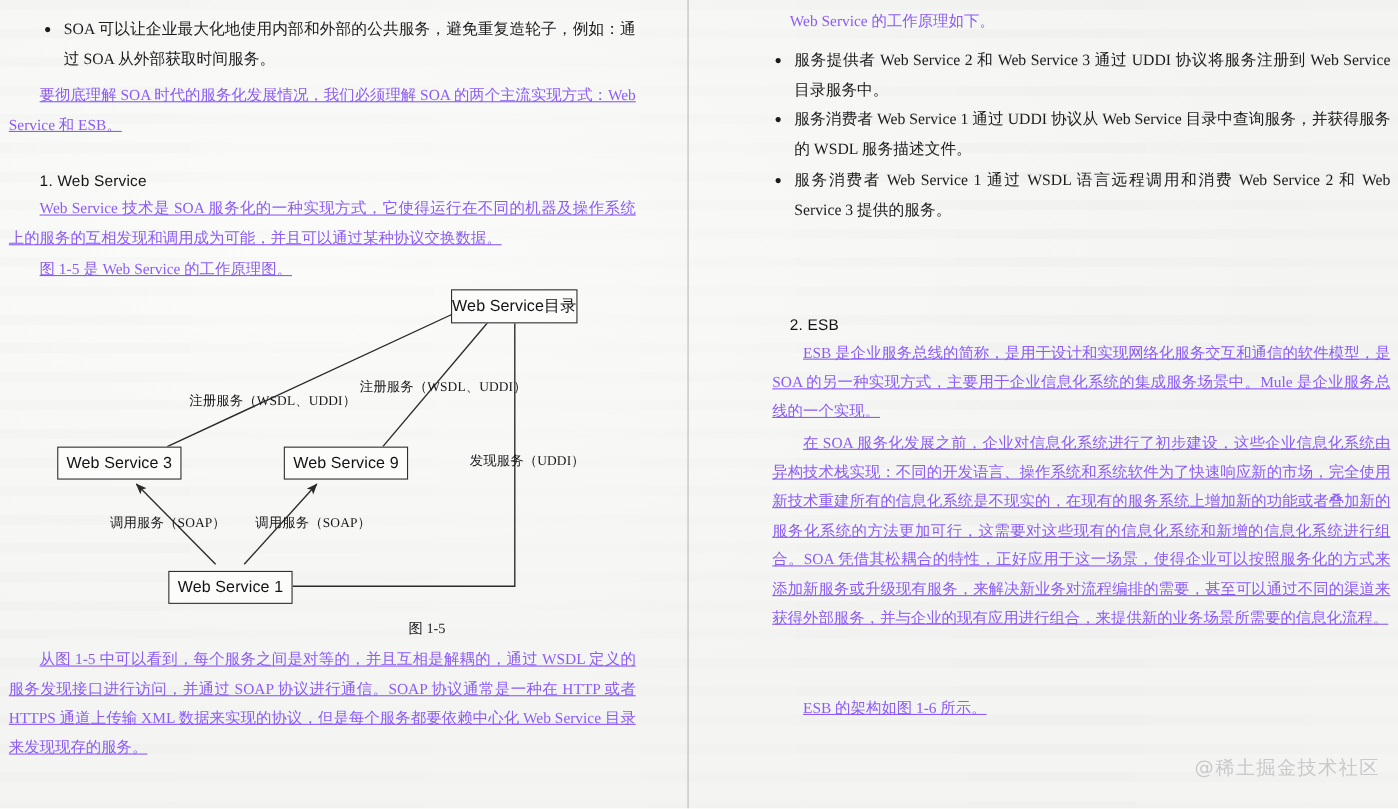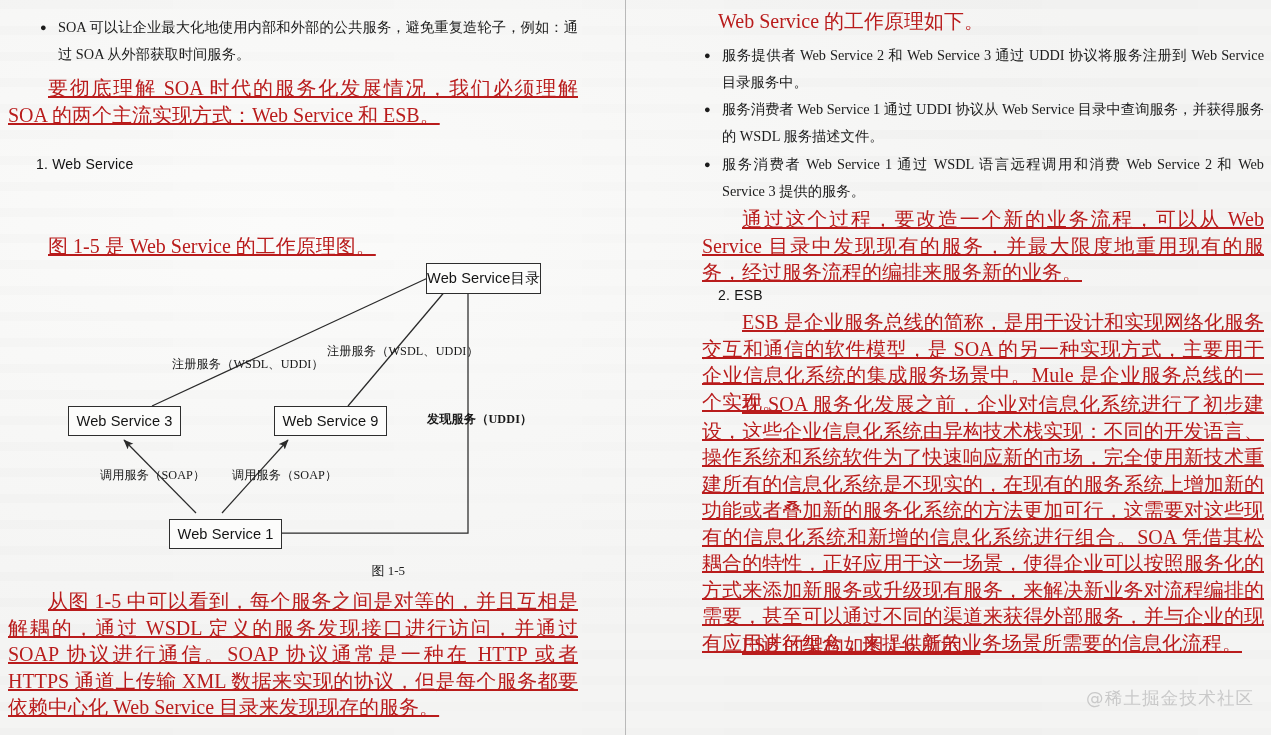--- a/index.html
+++ b/index.html
@@ -50,25 +50,25 @@
   .col {
     position: absolute;
     top: 0;
     height: 735px;
   }
   .col-left  { left: 0;    width: 625px; }
   .col-right { left: 626px; width: 645px; }
 
   
   .para {
-    font-size: 20px;
+    font-size: 14px;
     line-height: 26.5px;
     text-align: justify;
     text-justify: inter-ideograph;
-    color: #b91c1c;
+    color: #8b5cf6;
   }
   .para.indent { text-indent: 2em; text-decoration: underline; }
 
   .bullet-row {
     display: flex;
     align-items: flex-start;
     font-size: 14.3px;
     line-height: 26.5px;
     text-align: justify;
     text-justify: inter-ideograph;
@@ -129,38 +129,37 @@
     box-sizing: border-box;
     border: 1.3px solid #2e2e2e;
     background: #fcfcfb;
     display: flex;
     align-items: center;
     justify-content: center;
     font-family: "Liberation Sans", "DejaVu Sans", sans-serif;
     font-size: 14.6px;
     color: #131313;
     letter-spacing: .1px;
-    margin-left: 16px;
   }
   #node-dir { left: 410px; top: 263px; width: 115px; height: 31px; }
   #node-ws2 { left: 52px;  top: 406px; width: 113px; height: 30px; }
   #node-ws3 { left: 258px; top: 406px; width: 113px; height: 30px; }
   #node-ws1 { left: 153px; top: 519px; width: 113px; height: 30px; }
 
   .edge-label {
     position: absolute;
     font-family: "Liberation Serif", "DejaVu Serif", serif;
     font-size: 12.2px;
     color: #181818;
     white-space: nowrap;
     letter-spacing: .1px;
   }
   #lbl-reg1 { left: 172px; top: 356px; }
   #lbl-reg2 { left: 327px; top: 343px; }
-  #lbl-disc { left: 427px; top: 411px; font-weight: bold; }
+  #lbl-disc { left: 427px; top: 411px; }
   #lbl-soap1 { left: 100px; top: 467px; }
   #lbl-soap2 { left: 232px; top: 467px; }
 
   
   .watermark {
     position: absolute;
     left: 1086px;
     top: 686px;
     font-family: "DejaVu Sans", "Liberation Sans", sans-serif;
     font-size: 17.5px;
@@ -182,20 +181,21 @@
 
   <div class="l-bullet bullet-row">
     <span class="bullet-dot">●</span>
     <span class="bullet-text">SOA 可以让企业最大化地使用内部和外部的公共服务，避免重复造轮子，例如：通过 SOA 从外部获取时间服务。</span>
   </div>
 
   <div class="l-p1 para indent">要彻底理解 SOA 时代的服务化发展情况，我们必须理解 SOA 的两个主流实现方式：Web Service 和 ESB。</div>
 
   <div class="l-h1 subhead">1. Web Service</div>
 
+  <div class="l-p2 para indent">Web Service 技术是 SOA 服务化的一种实现方式，它使得运行在不同的机器及操作系统上的服务的互相发现和调用成为可能，并且可以通过某种协议交换数据。</div>
 
   <div class="l-p3 para indent">图 1-5 是 Web Service 的工作原理图。</div>
 
   <div class="l-fig">
     <svg class="fig-svg" width="600" height="330" viewBox="0 0 600 330">
       <defs>
         <marker id="ah" markerWidth="9" markerHeight="9" refX="7.4" refY="3.2" orient="auto">
           <path d="M0,0 L8,3.2 L0,6.4 L1.8,3.2 Z" fill="#2a2a2a"></path>
         </marker>
       </defs>
@@ -242,21 +242,20 @@
   <div class="r-b2 bullet-row">
     <span class="bullet-dot">●</span>
     <span class="bullet-text">服务消费者 Web Service 1 通过 UDDI 协议从 Web Service 目录中查询服务，并获得服务的 WSDL 服务描述文件。</span>
   </div>
 
   <div class="r-b3 bullet-row">
     <span class="bullet-dot">●</span>
     <span class="bullet-text">服务消费者 Web Service 1 通过 WSDL 语言远程调用和消费 Web Service 2 和 Web Service 3 提供的服务。</span>
   </div>
 
-  <div class="r-p1 para indent">通过这个过程，要改造一个新的业务流程，可以从 Web Service 目录中发现现有的服务，并最大限度地重用现有的服务，经过服务流程的编排来服务新的业务。</div>
 
   <div class="r-h2 subhead">2. ESB</div>
 
   <div class="r-p2 para indent">ESB 是企业服务总线的简称，是用于设计和实现网络化服务交互和通信的软件模型，是 SOA 的另一种实现方式，主要用于企业信息化系统的集成服务场景中。Mule 是企业服务总线的一个实现。</div>
 
   <div class="r-p3 para indent">在 SOA 服务化发展之前，企业对信息化系统进行了初步建设，这些企业信息化系统由异构技术栈实现：不同的开发语言、操作系统和系统软件为了快速响应新的市场，完全使用新技术重建所有的信息化系统是不现实的，在现有的服务系统上增加新的功能或者叠加新的服务化系统的方法更加可行，这需要对这些现有的信息化系统和新增的信息化系统进行组合。SOA 凭借其松耦合的特性，正好应用于这一场景，使得企业可以按照服务化的方式来添加新服务或升级现有服务，来解决新业务对流程编排的需要，甚至可以通过不同的渠道来获得外部服务，并与企业的现有应用进行组合，来提供新的业务场景所需要的信息化流程。</div>
 
 
   <div class="r-p5 para indent">ESB 的架构如图 1-6 所示。</div>
 </div>

